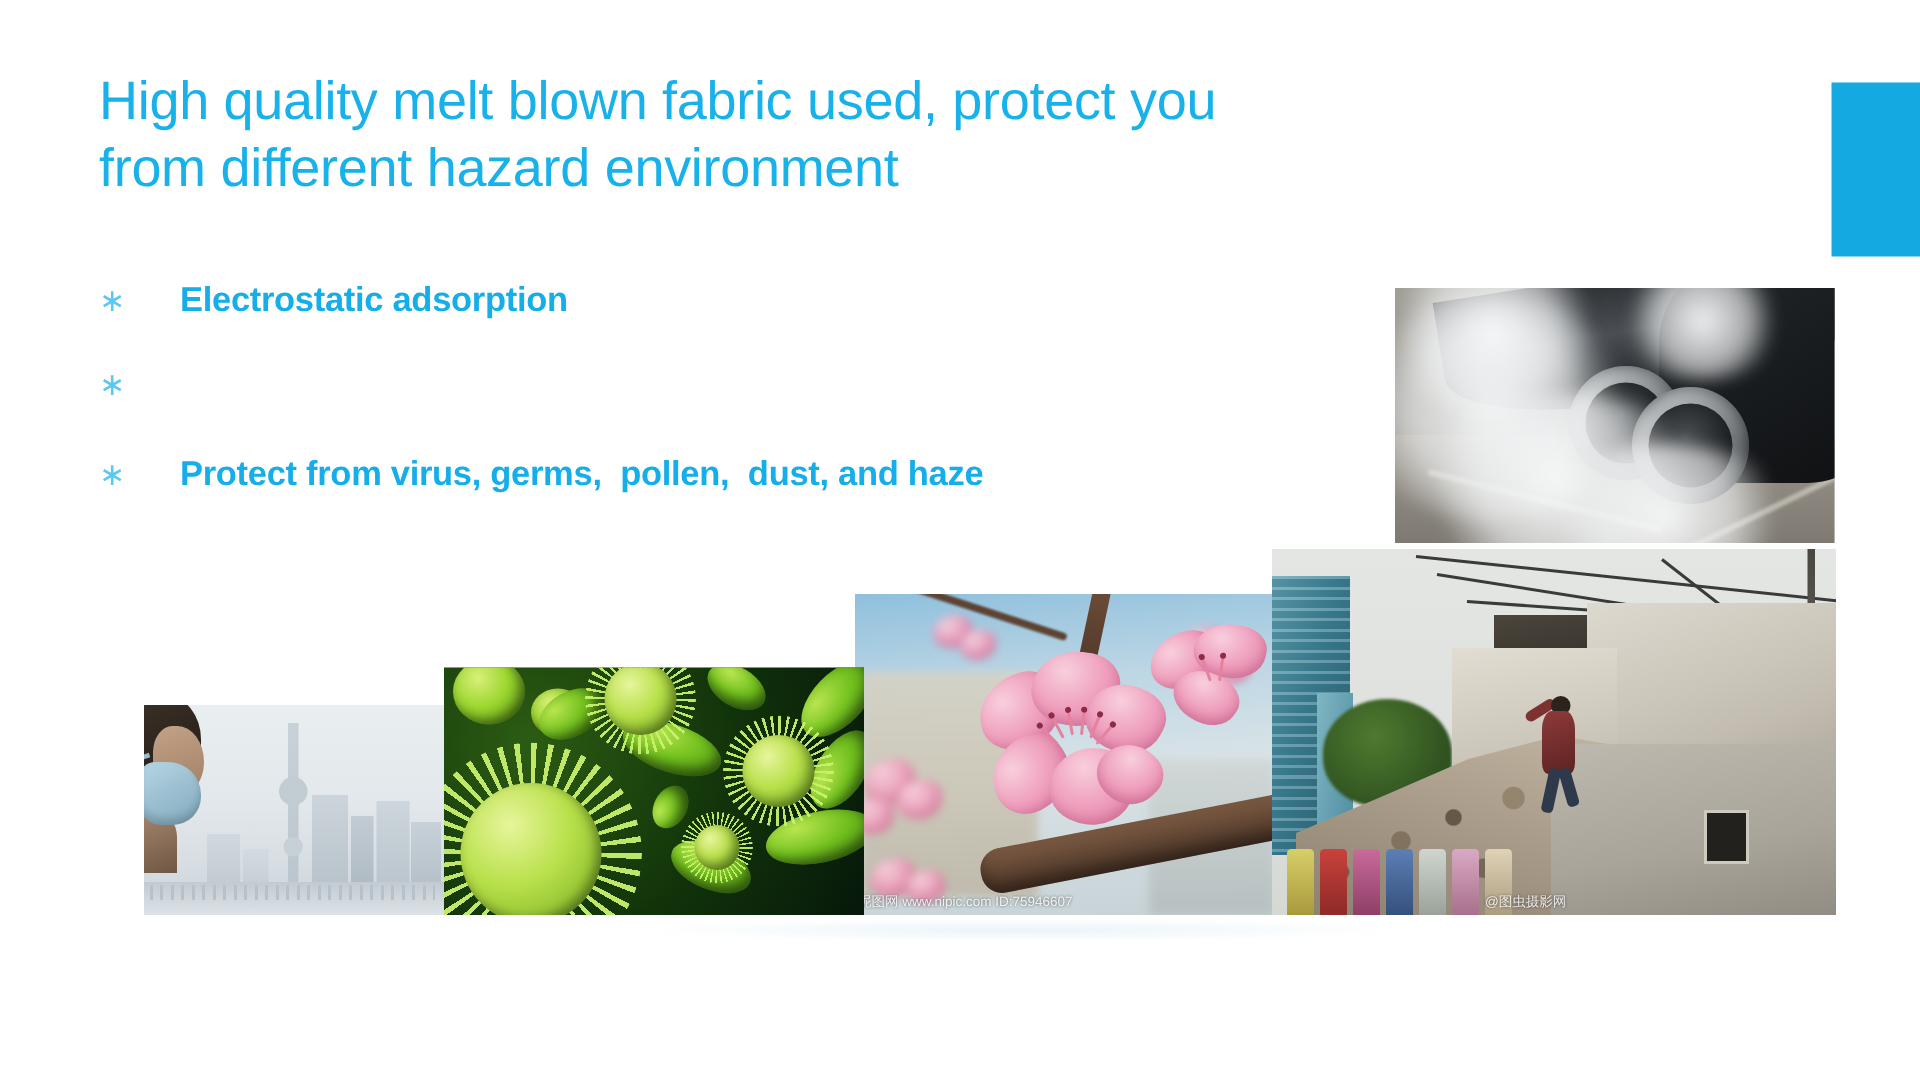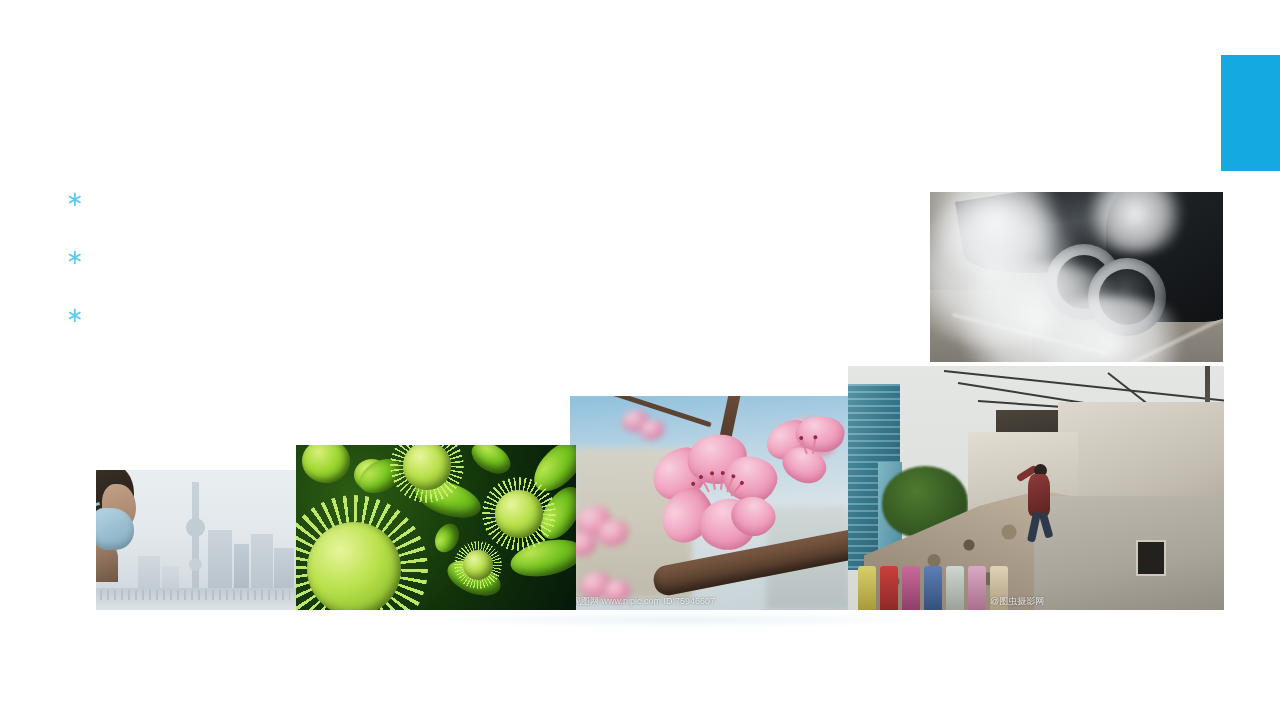--- a/index.html
+++ b/index.html
@@ -417,33 +417,37 @@
 </head>
 <body>
 
 <div id="slide">
 
   <div class="ghost-mark" style="left:940px; top:20px;"></div>
   <div class="ghost-mark" style="left:1190px; top:20px;"></div>
 
   <div id="accent-bar"></div>
 
+  <div id="title">High quality melt blown fabric used, protect you
+from different hazard environment</div>
 
   <div id="bullets">
 
     <div class="bullet-row">
       <span class="bullet-glyph">∗</span>
+      <span class="bullet-text">Electrostatic adsorption</span>
     </div>
 
     <div class="bullet-row">
       <span class="bullet-glyph">∗</span>
     </div>
 
     <div class="bullet-row">
       <span class="bullet-glyph">∗</span>
+      <span class="bullet-text">Protect from virus, germs,  pollen,  dust, and haze</span>
     </div>
 
   </div>
 
   <div class="photo" id="photo-exhaust">
     <div class="inner">
       <div class="bg"></div>
       <div class="pavement"></div>
       <div class="seam1"></div>
       <div class="seam2"></div>

